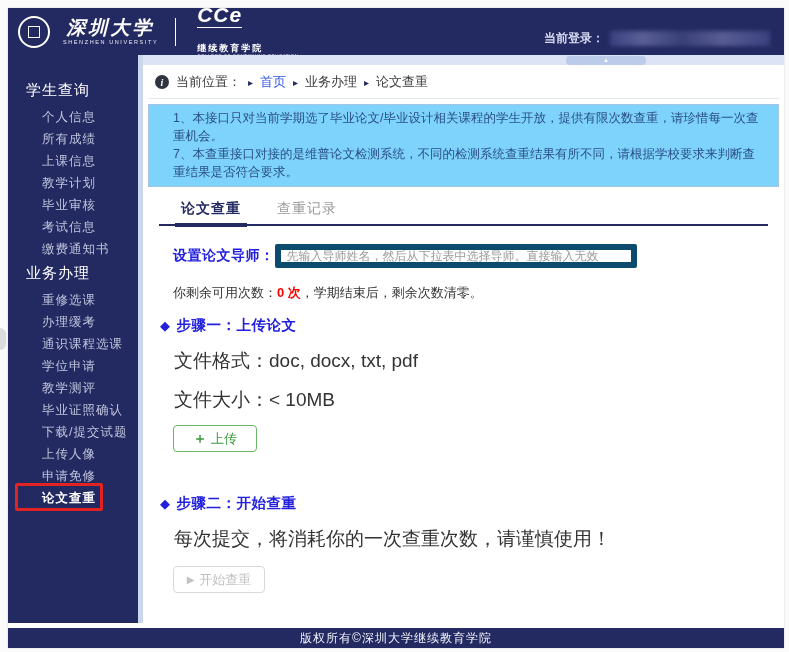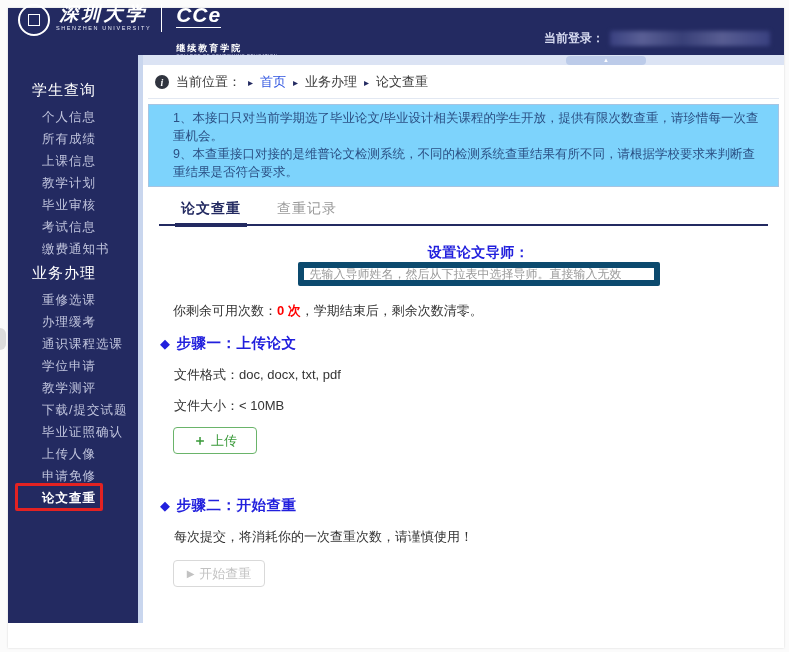--- a/index.html
+++ b/index.html
@@ -13,21 +13,21 @@
     position:absolute; left:8px; top:8px; width:776px; height:640px;
     background:#fff; box-shadow:0 0 2px rgba(0,0,0,.15);
     display:flex; flex-direction:column;
   }
   
   .header {
     height:47px; background:#232a61; color:#fff; flex:0 0 auto;
     display:flex; align-items:center; justify-content:space-between;
     padding:0 14px 0 10px;
   }
-  .brand { display:flex; gap:6px; }
+  .brand { display:flex; align-items:center; gap:13px; }
   .seal {
     width:32px; height:32px; border:2px solid #fff; border-radius:50%;
     display:flex; align-items:center; justify-content:center;
   }
   .seal-inner { width:12px; height:12px; border:1.5px solid #fff; }
   .uni-block { text-align:center; line-height:1; }
   .uni-cn {
     font-family:"DejaVu Serif","Liberation Serif",serif;
     font-style:italic; font-weight:bold; font-size:19px; letter-spacing:3px;
   }
@@ -48,21 +48,21 @@
     background:linear-gradient(90deg,#3a4180,#5a5f95 20%,#394078 45%,#585d92 70%,#3a4180);
     filter:blur(2px);
   }
   
   .app-body { flex:1 1 auto; display:flex; min-height:0; }
   .sidebar {
     flex:0 0 130px; background:#232a61; color:#c0c4dd;
     padding-top:22px; height:568px;
   }
   .side-section-title {
-    color:#fff; font-size:15px; padding:4px 0 6px 8px; letter-spacing:1px;margin-left:16px;
+    color:#fff; font-size:15px; padding:4px 0 6px 18px; letter-spacing:1px;
   }
   .side-item {
     font-size:12.5px; padding:4px 0 4px 34px; line-height:14px;
     cursor:pointer; position:relative; letter-spacing:1px;
   }
   .side-item.active { color:#fff; font-weight:bold; }
   .red-annotation {
     position:absolute; left:7px; top:-4px; width:88px; height:28px;
     border:3px solid #e32222; border-radius:2px; pointer-events:none;
   }
@@ -100,36 +100,36 @@
   .tabs { margin:8px 16px 0 16px; border-bottom:2px solid #232a61; display:flex; }
   .tab {
     font-size:14px; color:#999; padding:5px 14px 6px 14px; cursor:pointer;
     position:relative; margin-left:8px; letter-spacing:1px;
   }
   .tab.active { color:#232a61; font-weight:bold; }
   .tab.active .tab-bar {
     position:absolute; left:8px; right:8px; bottom:-3px; height:4px; background:#232a61;
   }
   
-  .form-row { margin:18px 0 0 30px; display:flex; align-items:center;flex-direction:column; }
+  .form-row { margin:18px 0 0 30px; display:flex; align-items:center; }
   .form-label { color:#2220dd; font-weight:bold; font-size:14px; letter-spacing:.5px; }
   .advisor-input {
     width:362px; height:24px; border:6px solid #0c4a6e; border-radius:2px;
     font-size:12px; padding:0 6px; color:#333; outline:none;
     font-family:"Liberation Sans","DejaVu Sans",sans-serif;
   }
   .advisor-input::placeholder { color:#9a9a9a; }
   .count-row { margin:16px 0 0 30px; font-size:13px; color:#333; }
   .count-num { color:#f00; font-weight:bold; }
   .step-title {
     margin:14px 0 0 17px; color:#2220dd; font-weight:bold; font-size:14.5px;
     letter-spacing:.5px; display:flex; align-items:center; gap:6px;
   }
   .diamond-icon { font-size:13px; color:#2220dd; }
-  .step-line { margin:13px 0 0 31px; font-size:13px; color:#333; }
+  .step-line { margin:13px 0 0 31px; font-size:19px; color:#333; }
   .upload-btn {
     margin:12px 0 0 30px; width:84px; height:27px; background:#fff;
     border:1px solid #6ab46a; border-radius:4px; color:#3a9a3a; font-size:13px;
     cursor:pointer; display:flex; align-items:center; justify-content:center; gap:4px;
     font-family:"Liberation Sans","DejaVu Sans",sans-serif;
   }
   .plus-icon { font-weight:bold; font-size:14px; }
   .step2-gap { height:28px; }
   .start-btn {
     margin:14px 0 0 30px; width:92px; height:27px; background:#fff;
@@ -188,22 +188,22 @@
         <div class="side-item">毕业审核</div>
         <div class="side-item">考试信息</div>
         <div class="side-item">缴费通知书</div>
 
         <div class="side-section-title">业务办理</div>
         <div class="side-item">重修选课</div>
         <div class="side-item">办理缓考</div>
         <div class="side-item">通识课程选课</div>
         <div class="side-item">学位申请</div>
         <div class="side-item">教学测评</div>
+        <div class="side-item">毕业证照确认</div>
         <div class="side-item">下载/提交试题</div>
-        <div class="side-item">毕业证照确认</div>
         <div class="side-item">上传人像</div>
         <div class="side-item">申请免修</div>
         <div class="side-item active">
           <span>论文查重</span>
           <div class="red-annotation"></div>
         </div>
       </div>
 
       <div class="side-border"></div>
 
@@ -221,21 +221,21 @@
           <span class="crumb-link">首页</span>
           <span class="crumb-arrow">▸</span>
           <span class="crumb">业务办理</span>
           <span class="crumb-arrow">▸</span>
           <span class="crumb">论文查重</span>
         </div>
         <div class="bc-rule"></div>
 
         <div class="notice">
           <div>1、本接口只对当前学期选了毕业论文/毕业设计相关课程的学生开放，提供有限次数查重，请珍惜每一次查重机会。</div>
-          <div>9、本查重接口对接的是维普论文检测系统，不同的检测系统查重结果有所不同，请根据学校要求来判断查重结果是否符合要求。</div>
+          <div>7、本查重接口对接的是维普论文检测系统，不同的检测系统查重结果有所不同，请根据学校要求来判断查重结果是否符合要求。</div>
         </div>
 
         <div class="tabs">
           <div class="tab active">
             <span>论文查重</span>
             <span class="tab-bar"></span>
           </div>
           <div class="tab">
             <span>查重记录</span>
           </div>
@@ -269,16 +269,19 @@
         </div>
         <div class="step-line">每次提交，将消耗你的一次查重次数，请谨慎使用！</div>
         <button class="start-btn" disabled="">
           <span class="play-icon">▶</span>
           <span>开始查重</span>
         </button>
       </div>
     </div>
 
     <div class="footer-gap"></div>
+    <div class="footer">
+      <span>版权所有©深圳大学继续教育学院</span>
+    </div>
   </div>
 
   <div class="collapse-handle"></div>
 </div>
 
 </body></html>

